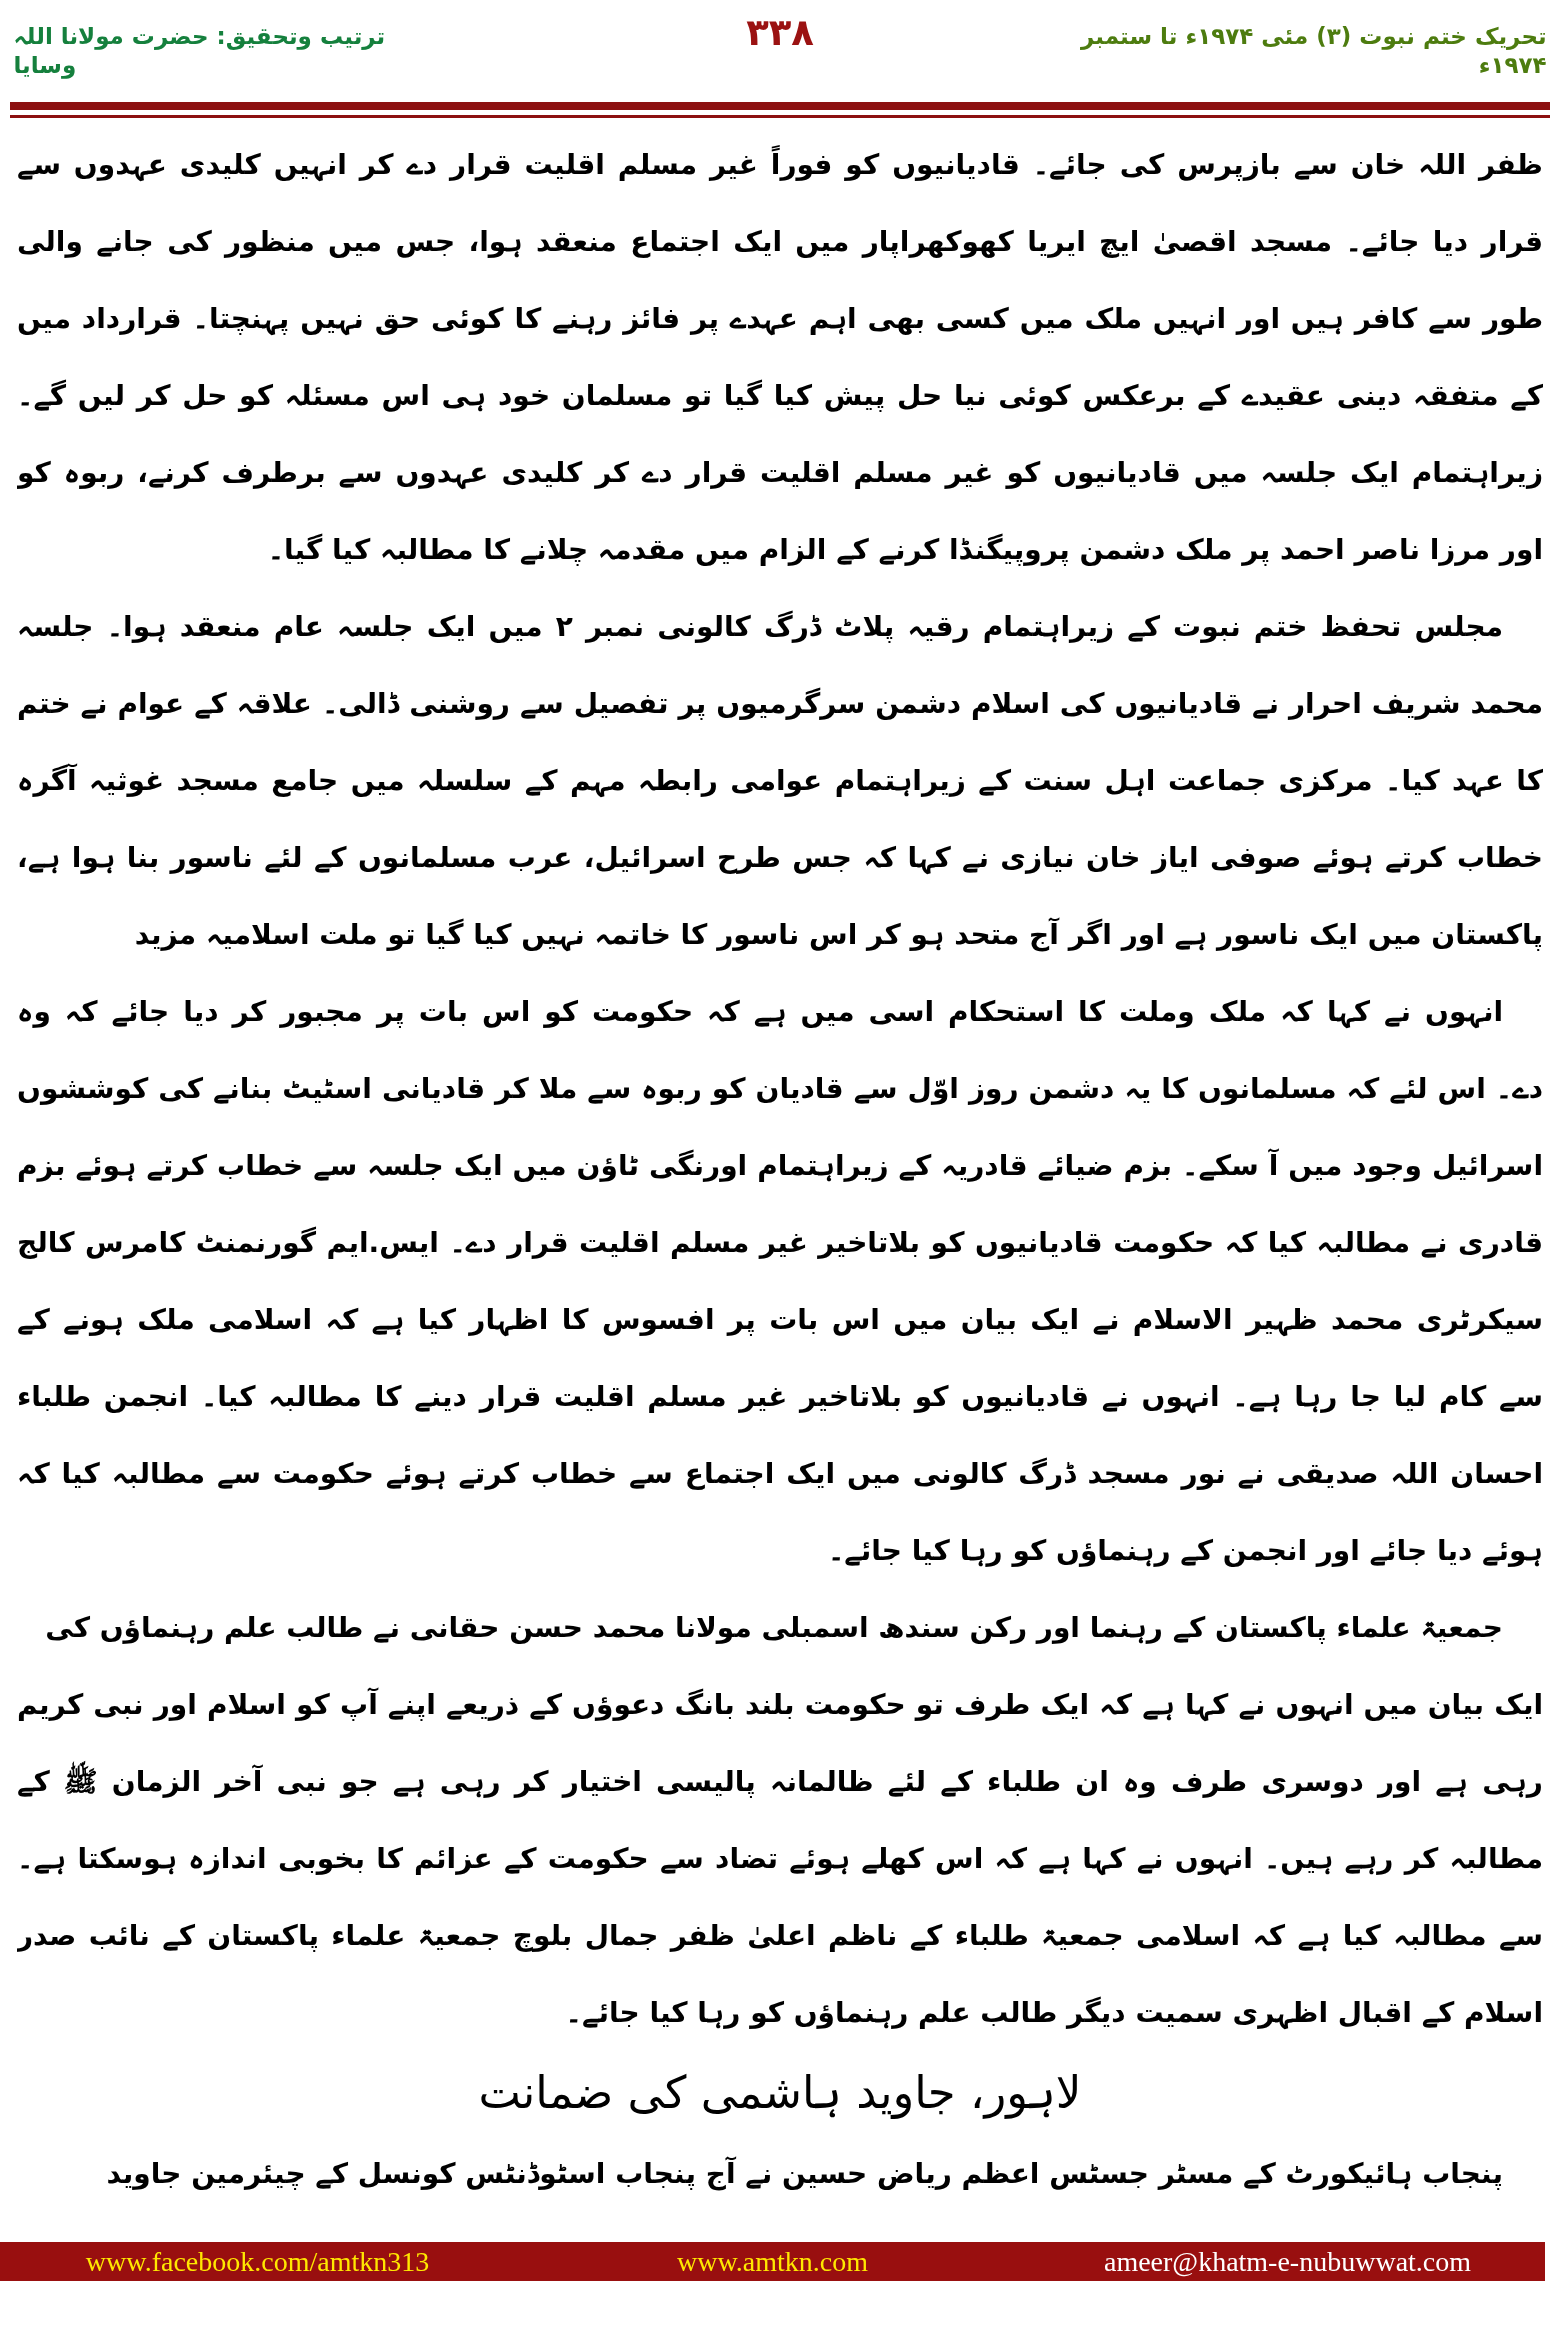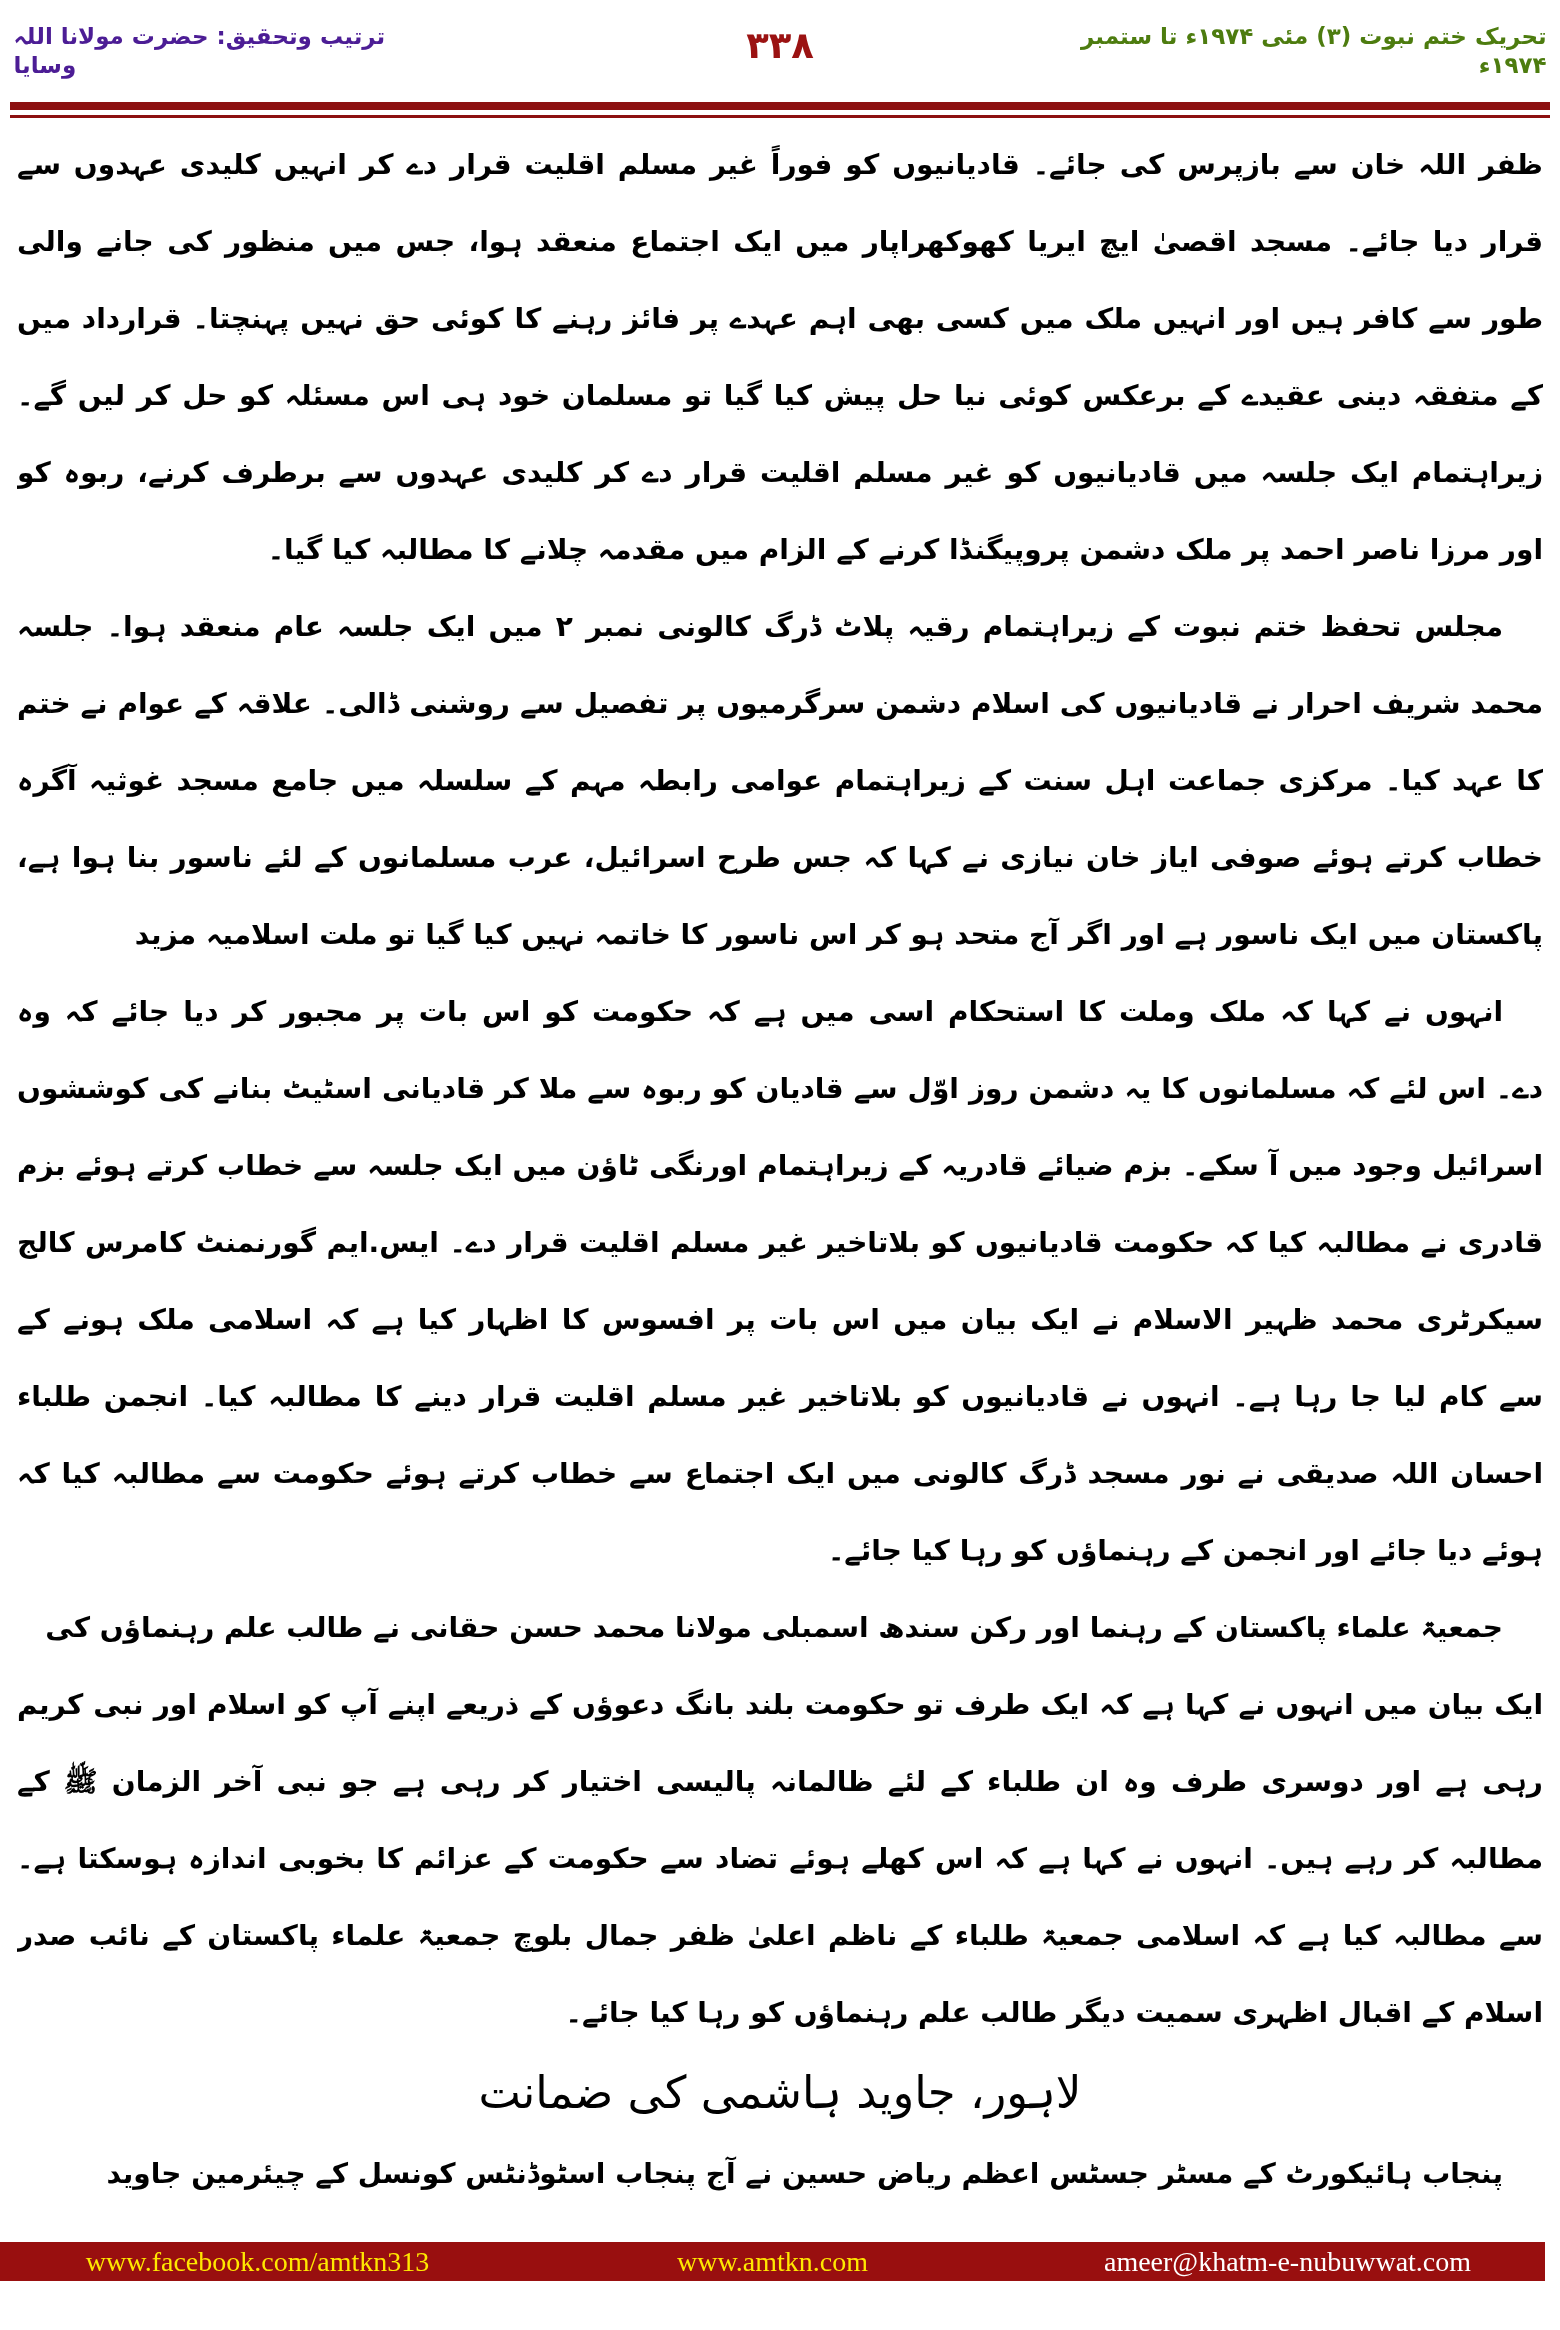--- a/index.html
+++ b/index.html
@@ -14,24 +14,24 @@
   }
   
   .hdr-right{
     position:absolute;top:22px;right:13.4px;width:537px;
     font-size:23px;font-weight:bold;text-align:right;
     color:#4d7c0f;line-height:28.6px;
   }
   .hdr-left{
     position:absolute;top:22px;left:13.4px;width:386px;
     font-size:23px;font-weight:bold;text-align:left;
-    color:#4c1d95;line-height:28.6px;
+    color:#15803d;line-height:28.6px;
   }
   .page-num{
-    position:absolute;top:24px;left:0;right:0;
+    position:absolute;top:11px;left:0;right:0;
     text-align:center;font-size:37px;font-weight:bold;
     color:#9b1212;
   }
   .rule-thick{
     position:absolute;top:102px;left:10px;right:10px;height:7.6px;
     background:#8c1010;
   }
   .rule-thin{
     position:absolute;top:115px;left:10px;right:10px;height:3.4px;
     background:#8c1010;

